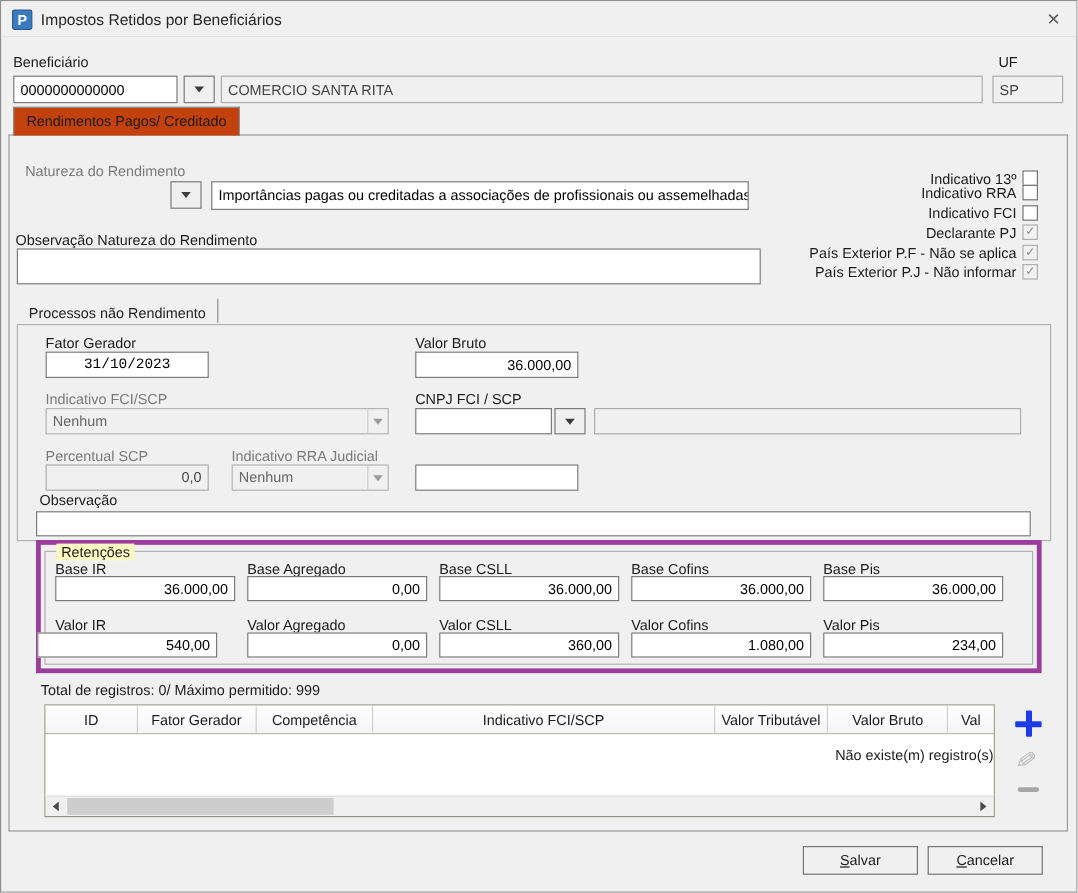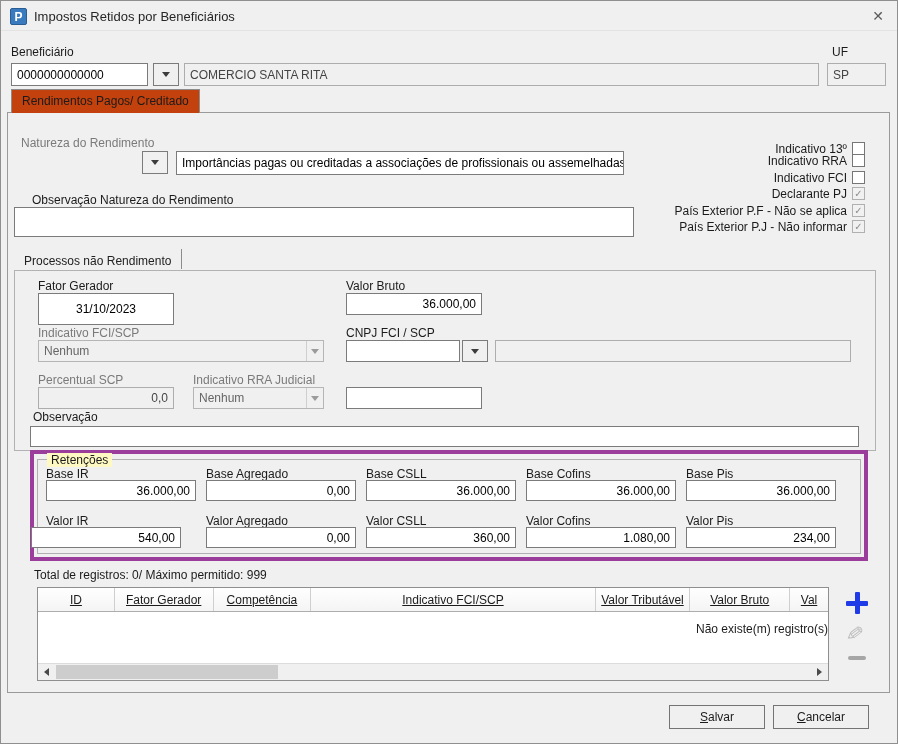--- a/index.html
+++ b/index.html
@@ -36,21 +36,21 @@
   .page{position:absolute;background:#f0f0f0;border:1px solid #b2b2b2;z-index:1;}
   
   .cbrow{position:absolute;right:32px;height:15px;display:flex;align-items:center;gap:5px;}
   .cb{width:13px;height:13px;background:#fff;border:1px solid #767676;font-size:10px;line-height:11px;text-align:center;color:#8d8d8d;}
   .cb.dis{background:#f1f1f1;border-color:#b0b0b0;}
   
   .hl-frame{position:absolute;border:4px solid #9b3d9b;z-index:2;}
   .groupbox{position:absolute;border:1px solid #b0b0b0;}
   .legend{position:absolute;background:#fef9c3;padding:0 4px;z-index:3;}
   
-  .grid{position:absolute;background:#fef9c3;border:1px solid #8f8f8f;text-decoration:underline;}
+  .grid{position:absolute;background:#fef9c3;border:1px solid #8f8f8f;}
   .grid-head{display:flex;height:24px;background:linear-gradient(#ffffff,#f4f4f4);border-bottom:1px solid #adadad;}
   .gh{display:flex;align-items:center;justify-content:center;border-right:1px solid #cfcfcf;height:100%;overflow:hidden;white-space:nowrap;}
   .gh:last-child{border-right:none;}
   .grid-body{position:relative;height:52px;background:#fff;}
   .empty-msg{position:absolute;left:0;right:0;top:10px;text-align:right;color:#1b1b1b;}
   .hscroll{position:absolute;left:0;right:0;bottom:0;height:17px;background:#f0f0f0;border-top:1px solid #dcdcdc;}
   .sb-arrow{position:absolute;top:0;width:17px;height:16px;display:flex;align-items:center;justify-content:center;}
   .sb-thumb{position:absolute;top:1px;height:14px;background:#cdcdcd;}
   .tri-l{width:0;height:0;border-top:4px solid transparent;border-bottom:4px solid transparent;border-right:5px solid #4a4a4a;}
   .tri-r{width:0;height:0;border-top:4px solid transparent;border-bottom:4px solid transparent;border-left:5px solid #4a4a4a;}
@@ -114,30 +114,30 @@
   </div>
   <div class="cbrow" style="top:202px;">
     <span class="lbl" style="position:static;">País Exterior P.F - Não se aplica</span>
     <span class="cb dis">✓</span>
   </div>
   <div class="cbrow" style="top:218px;">
     <span class="lbl" style="position:static;">País Exterior P.J - Não informar</span>
     <span class="cb dis">✓</span>
   </div>
 
-  <div class="lbl" style="left:31px;top:192px;">Observação Natureza do Rendimento</div>
+  <div class="lbl" style="left:12px;top:192px;">Observação Natureza do Rendimento</div>
   <div class="inp" style="left:13px;top:206px;width:620px;height:30px;"></div>
 
   <div class="tabstrip" style="left:13px;top:246px;">
     <div class="tab-inactive">Processos não Rendimento</div>
   </div>
   <div class="page" style="left:13px;top:269px;width:862px;height:181px;"></div>
 
   <div class="lbl" style="left:37px;top:278px;z-index:2;">Fator Gerador</div>
-  <div class="inp c" style="left:37px;top:292px;width:136px;height:32px;z-index:2;">31/10/2023</div>
+  <div class="inp c" style="left:37px;top:292px;width:136px;height:22px;z-index:2;font-family:Liberation Mono, monospace;">31/10/2023</div>
   <div class="lbl" style="left:345px;top:278px;z-index:2;">Valor Bruto</div>
   <div class="inp r" style="left:345px;top:292px;width:136px;height:22px;z-index:2;">36.000,00</div>
 
   <div class="lbl dim" style="left:37px;top:325px;z-index:2;">Indicativo FCI/SCP</div>
   <div class="combo-dis" style="left:37px;top:339px;width:286px;height:22px;z-index:2;">
     <span class="val">Nenhum</span>
     <span class="arr">
         <span class="tri dim"></span>
       </span>
   </div>

